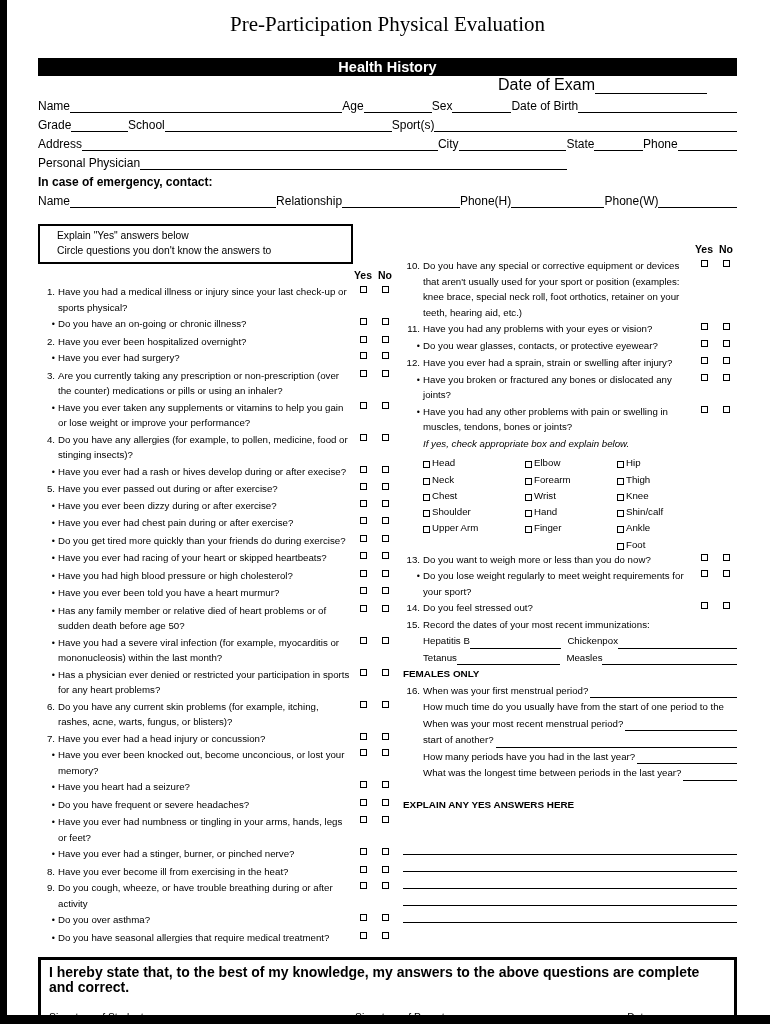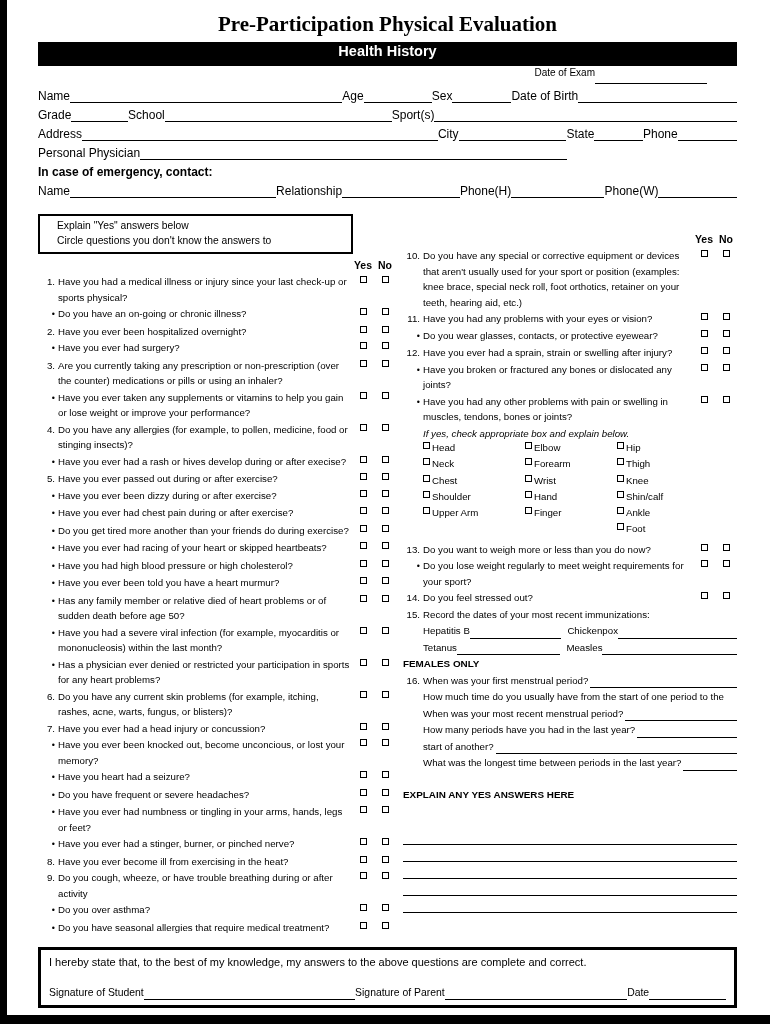--- a/index.html
+++ b/index.html
@@ -4,26 +4,26 @@
 <title>Pre-Participation Physical Evaluation</title>
 <style>
   *{box-sizing:border-box;margin:0;padding:0}
   html,body{margin:0}
   body{width:770px;height:1024px;position:relative;background:#fff;color:#000;
        font-family:"Liberation Sans",sans-serif;overflow:hidden}
   .edge-left{position:absolute;left:0;top:0;width:7px;height:100%;background:#000}
   .edge-bottom{position:absolute;left:0;bottom:0;width:100%;height:9px;background:#000}
   .page{position:absolute;left:0;top:0;right:0;bottom:0;padding:12px 33px 0 38px}
 
-  .title{font-family:"Liberation Serif",serif;font-size:21px;font-weight:bold;
-         text-align:center;margin-bottom:5px}
+  .title{font-family:"Liberation Serif",serif;font-size:21px;font-weight:normal;
+         text-align:center;margin-bottom:21px}
   .banner{background:#000;color:#fff;text-align:center;font-weight:bold;
-          font-size:14.5px;height:24px;line-height:18px}
-  .daterow{display:flex;justify-content:flex-end;align-items:flex-start;height:18px;
-           font-size:10px;margin-right:30px}
+          font-size:14.5px;height:18px;line-height:18px}
+  .daterow{display:flex;justify-content:flex-end;align-items:center;height:18px;
+           font-size:16px;margin-right:30px}
   .dline{width:112px !important;flex-grow:0 !important}
 
   .frow{display:flex;align-items:flex-end;height:19px;font-size:12px}
   .flabel{white-space:nowrap;line-height:14px}
   .boldlbl{font-weight:bold}
   .fline{border-bottom:1px solid #000;height:13px;align-self:flex-end}
   .fpad{flex-shrink:0}
 
   .cols{display:flex;margin-top:16px}
   .colL{flex:0 0 365px;width:365px;padding-right:7px}
@@ -45,27 +45,27 @@
   .qrow .fline{flex-grow:1;height:12px}
   .indent{margin-left:20px}
   .plabel{white-space:nowrap}
   .pl2{margin-left:6px}
 
   .qhead{font-weight:bold;font-size:9.9px;line-height:15.5px;margin-bottom:1px}
   .qhead.gap{margin-top:16px;margin-bottom:26px}
 
   .bodygrid{display:flex;margin-left:20px;margin-bottom:2px;font-size:9.7px}
   .gcol0{width:102px}.gcol1{width:92px}.gcol2{flex:1}
-  .gitem{height:16.3px;display:flex;align-items:flex-start}
+  .gitem{height:16.3px;display:flex;align-items:flex-end}
   .gitem .cb{margin-right:2px}
 
   .blankline{height:17px;border-bottom:1px solid #000}
 
   .certbox{border:3px solid #000;margin-top:10px;padding:5px 8px 5px 8px}
-  .certtext{font-weight:normal;font-size:11px;line-height:15px}
+  .certtext{font-weight:bold;font-size:14px;line-height:15px}
   .sigrow{display:flex;align-items:flex-end;height:24px;font-size:10.4px;margin-top:6px}
   .sigrow .fline{height:13px}
 
   .footer{text-align:center;font-family:"Liberation Serif",serif;font-style:italic;
           font-size:13.5px;margin-top:7px}
 </style>
 </head>
 <body>
 
 <div class="edge-left"></div>
@@ -248,21 +248,21 @@
             <span class="qtxt">Have you ever had chest pain during or after exercise?</span>
             <span class="bx">
               <span class="cb"></span>
             </span>
             <span class="bx">
               <span class="cb"></span>
             </span>
           </div>
           <div class="qrow">
             <span class="num bullet">•</span>
-            <span class="qtxt">Do you get tired more another than your friends do during exercise?</span>
+            <span class="qtxt">Do you get tired more quickly than your friends do during exercise?</span>
             <span class="bx">
               <span class="cb"></span>
             </span>
             <span class="bx">
               <span class="cb"></span>
             </span>
           </div>
           <div class="qrow">
             <span class="num bullet">•</span>
             <span class="qtxt">Have you ever had racing of your heart or skipped heartbeats?</span>
@@ -637,26 +637,26 @@
             <span class="num"></span>
             <span class="qtxt">How much time do you usually have from the start of one period to the</span>
           </div>
           <div class="qrow">
             <span class="num"></span>
             <span class="qtxt-nw">When was your most recent menstrual period?</span>
             <span class="fline"></span>
           </div>
           <div class="qrow">
             <span class="num"></span>
+            <span class="qtxt-nw">start of another?</span>
+            <span class="fline"></span>
+          </div>
+          <div class="qrow">
+            <span class="num"></span>
             <span class="qtxt-nw">How many periods have you had in the last year?</span>
-            <span class="fline"></span>
-          </div>
-          <div class="qrow">
-            <span class="num"></span>
-            <span class="qtxt-nw">start of another?</span>
             <span class="fline"></span>
           </div>
           <div class="qrow">
             <span class="num"></span>
             <span class="qtxt-nw">What was the longest time between periods in the last year?</span>
             <span class="fline"></span>
           </div>
           <div class="qhead gap">EXPLAIN ANY YES ANSWERS HERE</div>
           <div class="blankline"></div>
           <div class="blankline"></div>

